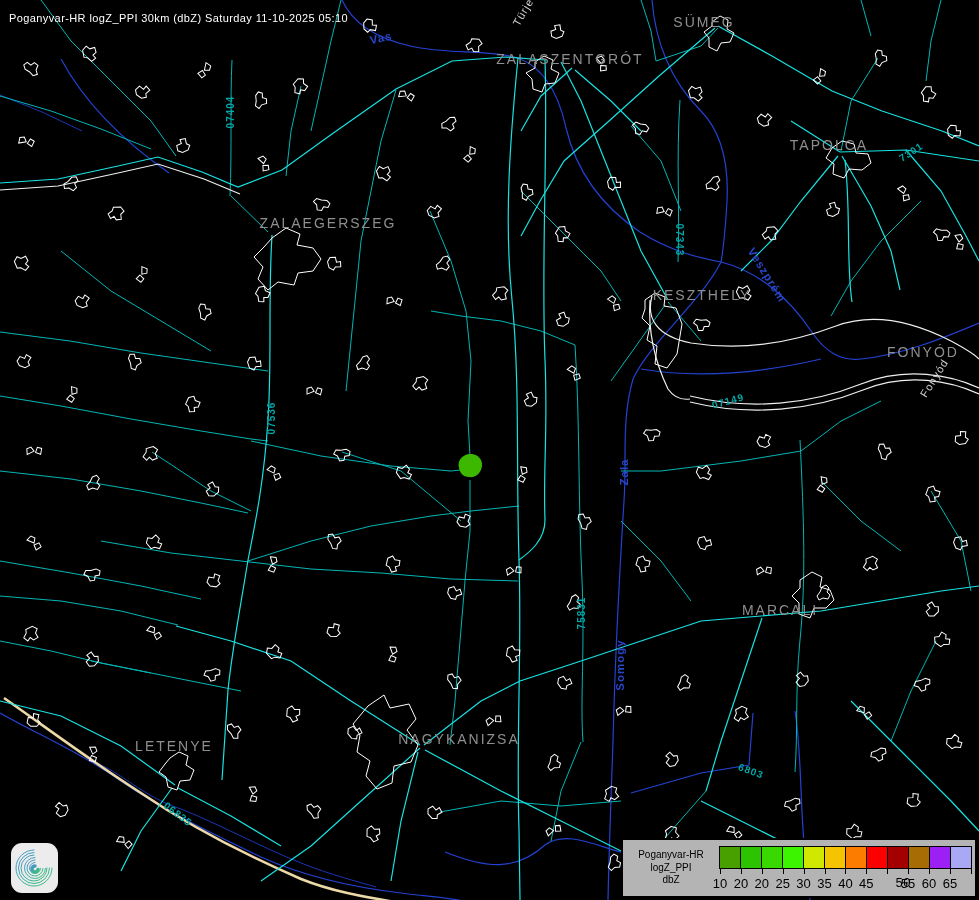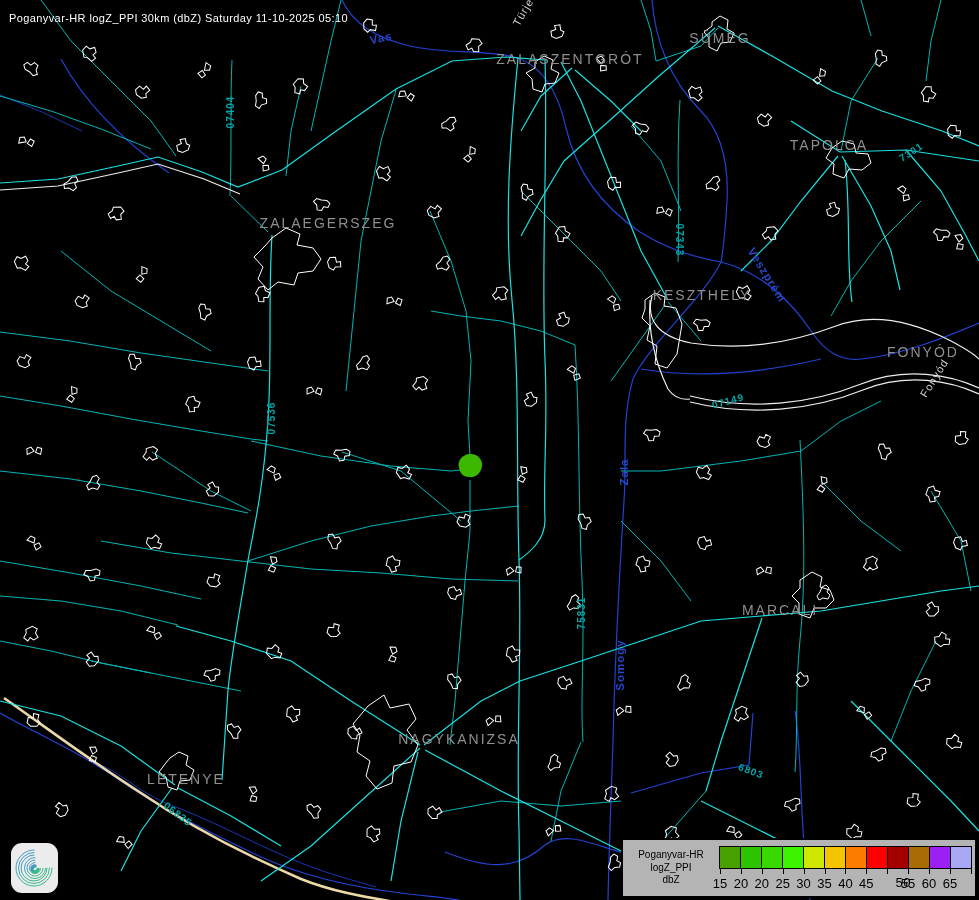--- a/index.html
+++ b/index.html
@@ -307,29 +307,29 @@
       <use href="#g1" transform="translate(940,640) rotate(-71)" vector-effect="non-scaling-stroke"></use>
       <use href="#g2" transform="translate(960,440) rotate(-18)" vector-effect="non-scaling-stroke"></use>
       <use href="#g3" transform="translate(958,240) rotate(35)" vector-effect="non-scaling-stroke"></use>
     </g>
 
   <path d="M459,468 C457,461 462,455 469,454 C477,453 483,459 482,466 C481,473 476,478 469,477 C463,477 460,473 459,468 Z M465,457 l7,-3 l4,4 l-6,4 z" fill="#3db800" stroke="none"></path>
 </svg>
 
 <div id="title">Poganyvar-HR logZ_PPI 30km (dbZ) Saturday 11-10-2025 05:10</div>
 <div id="map-labels">
-    <span class="lbl lbl-place" style="left: 720px; top: 22px; transform: translate(-50%, -50%) rotate(0deg); margin-top: 16px;">SÜMEG</span>
+    <span class="lbl lbl-place" style="left: 704px; top: 22px; transform: translate(-50%, -50%) rotate(0deg);">SÜMEG</span>
     <span class="lbl lbl-place" style="left: 570px; top: 59px; transform: translate(-50%, -50%) rotate(0deg);">ZALASZENTGRÓT</span>
     <span class="lbl lbl-place" style="left: 820px; top: 145px; transform: translate(-50%, -50%) rotate(0deg); margin-left: 9px;">TAPOLCA</span>
     <span class="lbl lbl-place" style="left: 328px; top: 223px; transform: translate(-50%, -50%) rotate(0deg);">ZALAEGERSZEG</span>
     <span class="lbl lbl-place" style="left: 702px; top: 295px; transform: translate(-50%, -50%) rotate(0deg);">KESZTHELY</span>
     <span class="lbl lbl-place" style="left: 923px; top: 352px; transform: translate(-50%, -50%) rotate(0deg);">FONYÓD</span>
     <span class="lbl lbl-place" style="left: 780px; top: 610px; transform: translate(-50%, -50%) rotate(0deg);">MARCALI</span>
     <span class="lbl lbl-place" style="left: 459px; top: 739px; transform: translate(-50%, -50%) rotate(0deg);">NAGYKANIZSA</span>
-    <span class="lbl lbl-place" style="left: 174px; top: 779px; transform: translate(-50%, -50%) rotate(0deg); margin-left: 12px;">LETENYE</span>
+    <span class="lbl lbl-place" style="left: 174px; top: 746px; transform: translate(-50%, -50%) rotate(0deg);">LETENYE</span>
     <span class="lbl lbl-road" style="left: 230px; top: 112px; transform: translate(-50%, -50%) rotate(-90deg);">07404</span>
     <span class="lbl lbl-road" style="left: 911px; top: 152px; transform: translate(-50%, -50%) rotate(-33deg);">7301</span>
     <span class="lbl lbl-road" style="left: 679px; top: 240px; transform: translate(-50%, -50%) rotate(90deg);">07343</span>
     <span class="lbl lbl-road" style="left: 271px; top: 418px; transform: translate(-50%, -50%) rotate(-90deg);">07536</span>
     <span class="lbl lbl-road" style="left: 581px; top: 613px; transform: translate(-50%, -50%) rotate(-90deg);">75831</span>
     <span class="lbl lbl-road" style="left: 728px; top: 401px; transform: translate(-50%, -50%) rotate(-15deg);">07149</span>
     <span class="lbl lbl-road" style="left: 178px; top: 814px; transform: translate(-50%, -50%) rotate(38deg);">06835</span>
     <span class="lbl lbl-road" style="left: 751px; top: 771px; transform: translate(-50%, -50%) rotate(20deg);">6803</span>
     <span class="lbl lbl-county" style="left: 381px; top: 38px; transform: translate(-50%, -50%) rotate(-12deg);">Vas</span>
     <span class="lbl lbl-county" style="left: 767px; top: 275px; transform: translate(-50%, -50%) rotate(58deg);">Veszprém</span>
@@ -354,21 +354,21 @@
       <div class="cell" style="background: rgb(244, 196, 0);"></div>
       <div class="cell" style="background: rgb(252, 124, 0);"></div>
       <div class="cell" style="background: rgb(252, 0, 0);"></div>
       <div class="cell" style="background: rgb(164, 0, 0);"></div>
       <div class="cell" style="background: rgb(168, 108, 4);"></div>
       <div class="cell" style="background: rgb(156, 32, 244);"></div>
       <div class="cell" style="background: rgb(168, 168, 244);"></div>
     </div>
   <div id="legend-scale">
       <div class="tickmark" style="left: 1px;"></div>
-      <span class="ticklabel" style="left: 1px;">15</span>
+      <span class="ticklabel" style="left: 1px;">10</span>
       <div class="tickmark" style="left: 21.9px;"></div>
       <span class="ticklabel" style="left: 21.9px;">20</span>
       <div class="tickmark" style="left: 42.8px;"></div>
       <span class="ticklabel" style="left: 42.8px;">20</span>
       <div class="tickmark" style="left: 63.7px;"></div>
       <span class="ticklabel" style="left: 63.7px;">25</span>
       <div class="tickmark" style="left: 84.6px;"></div>
       <span class="ticklabel" style="left: 84.6px;">30</span>
       <div class="tickmark" style="left: 105.5px;"></div>
       <span class="ticklabel" style="left: 105.5px;">35</span>

